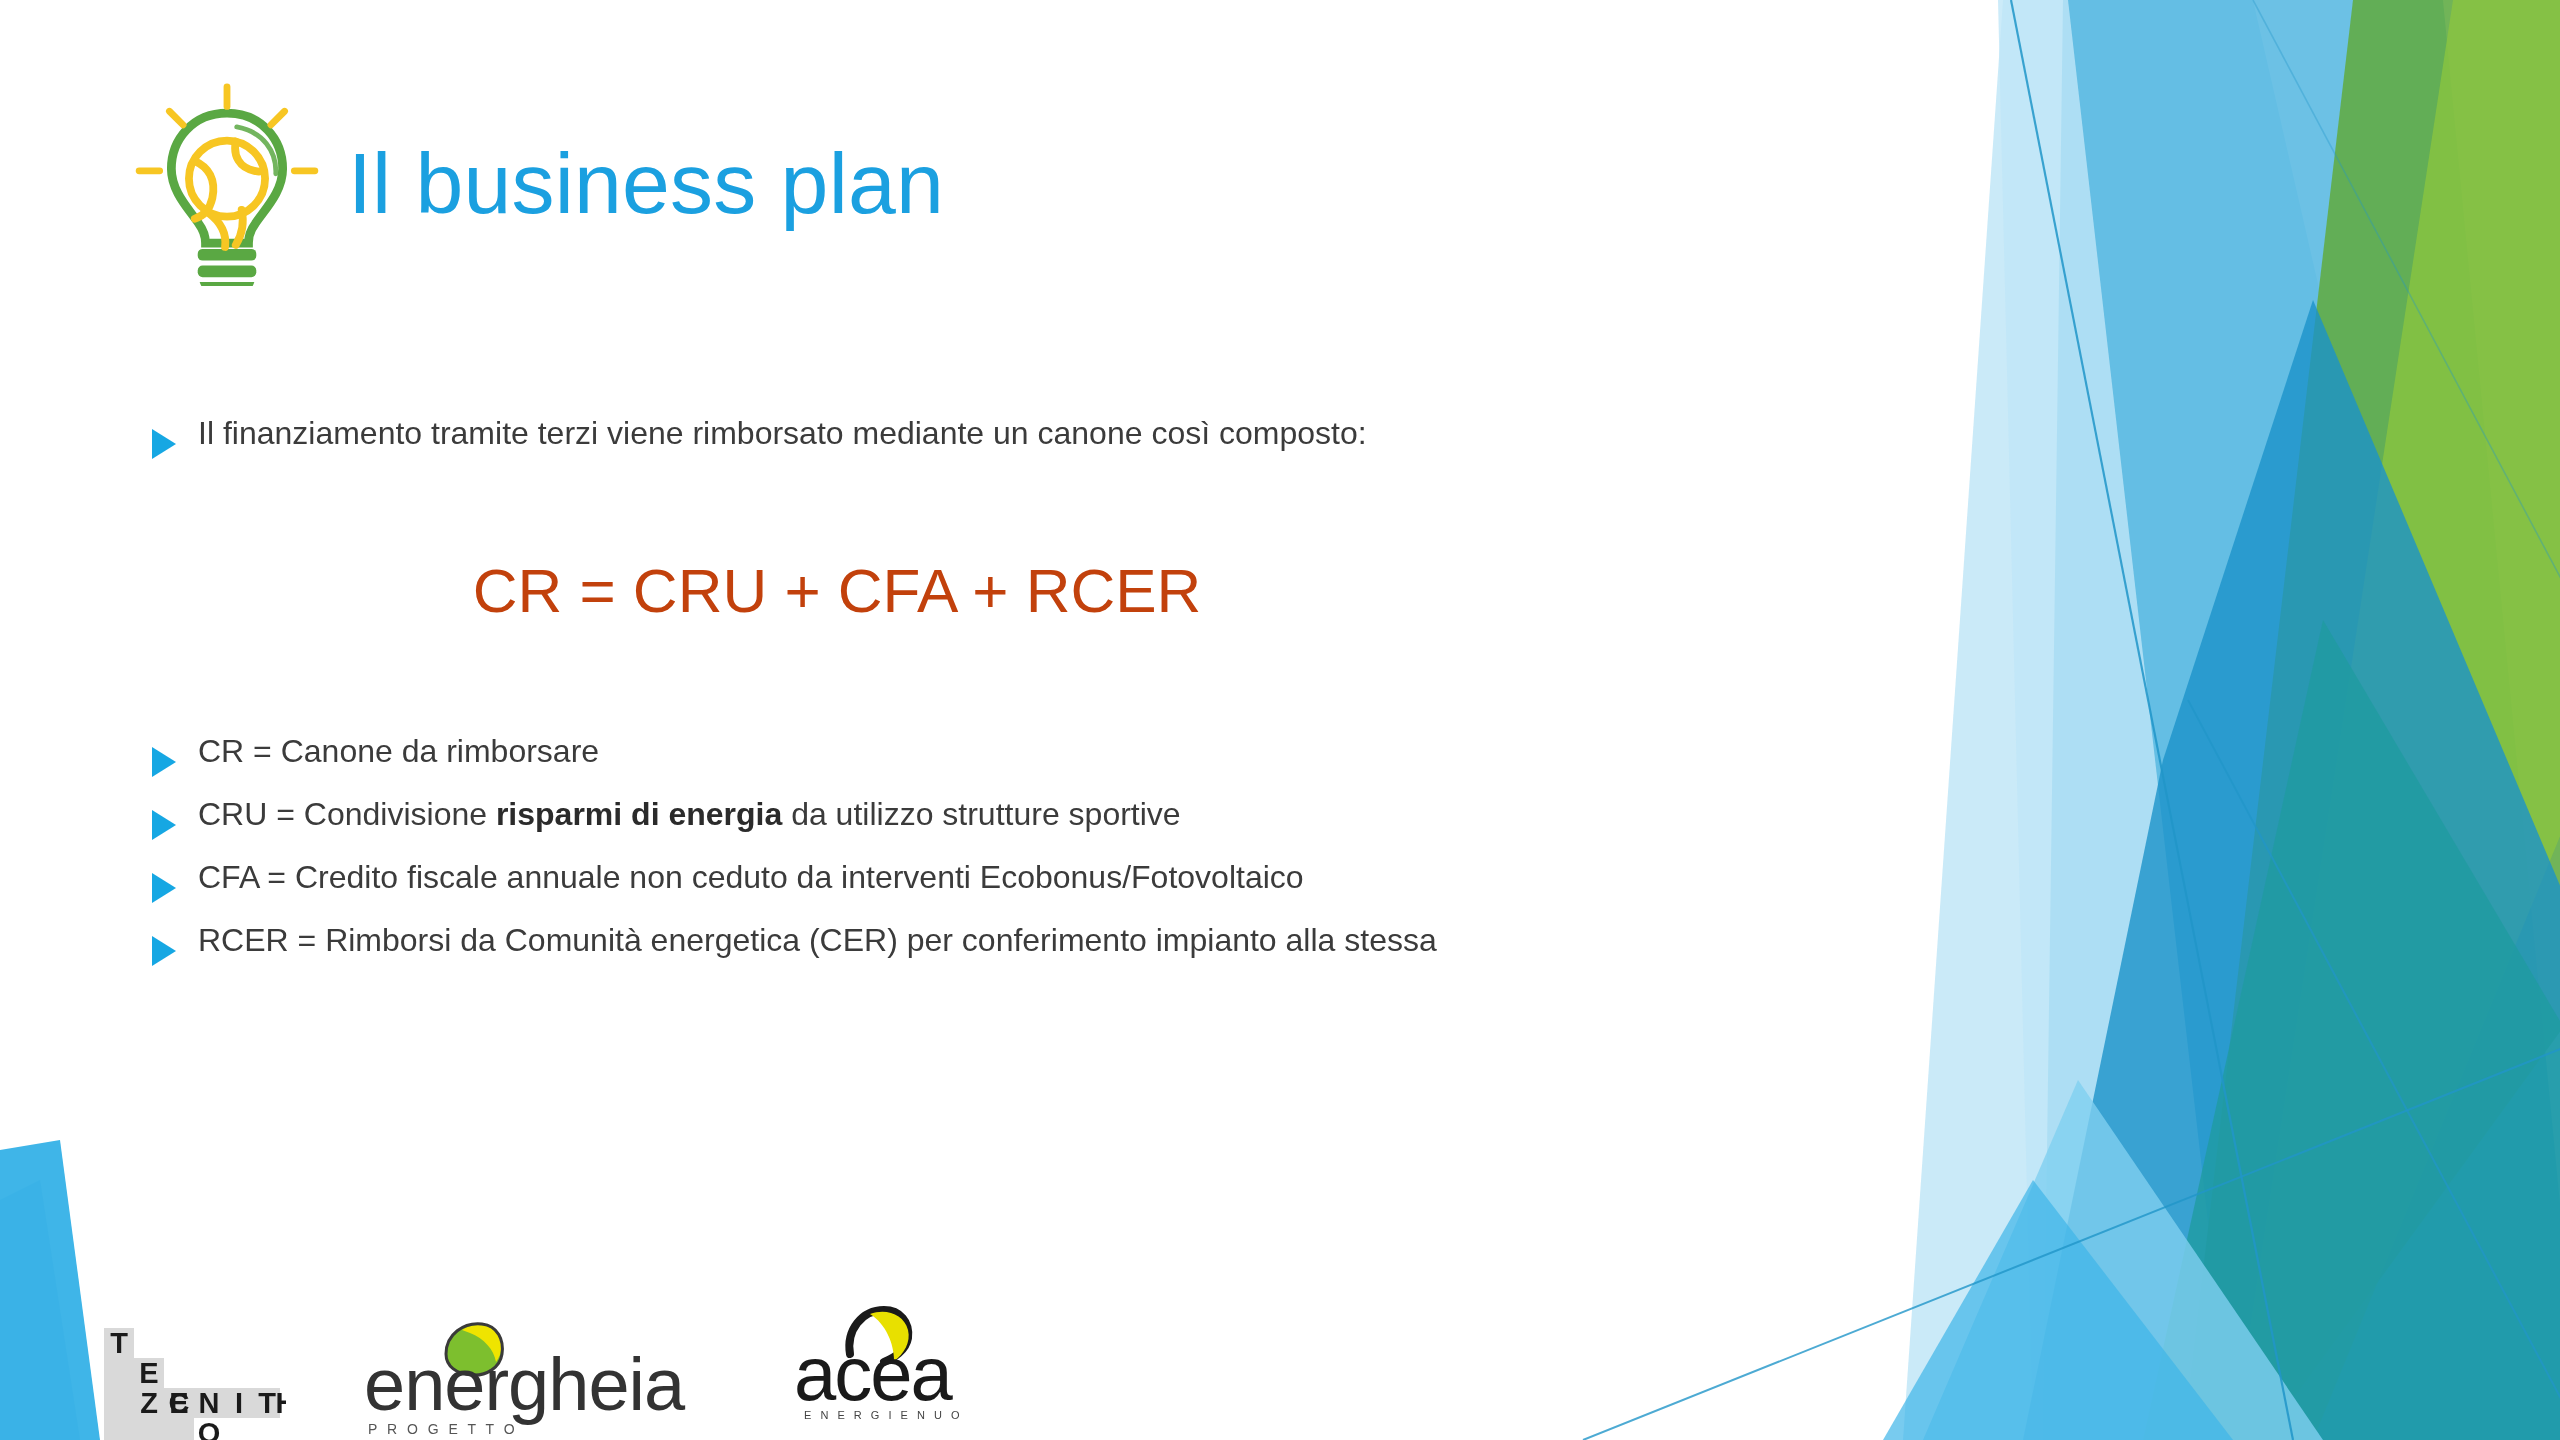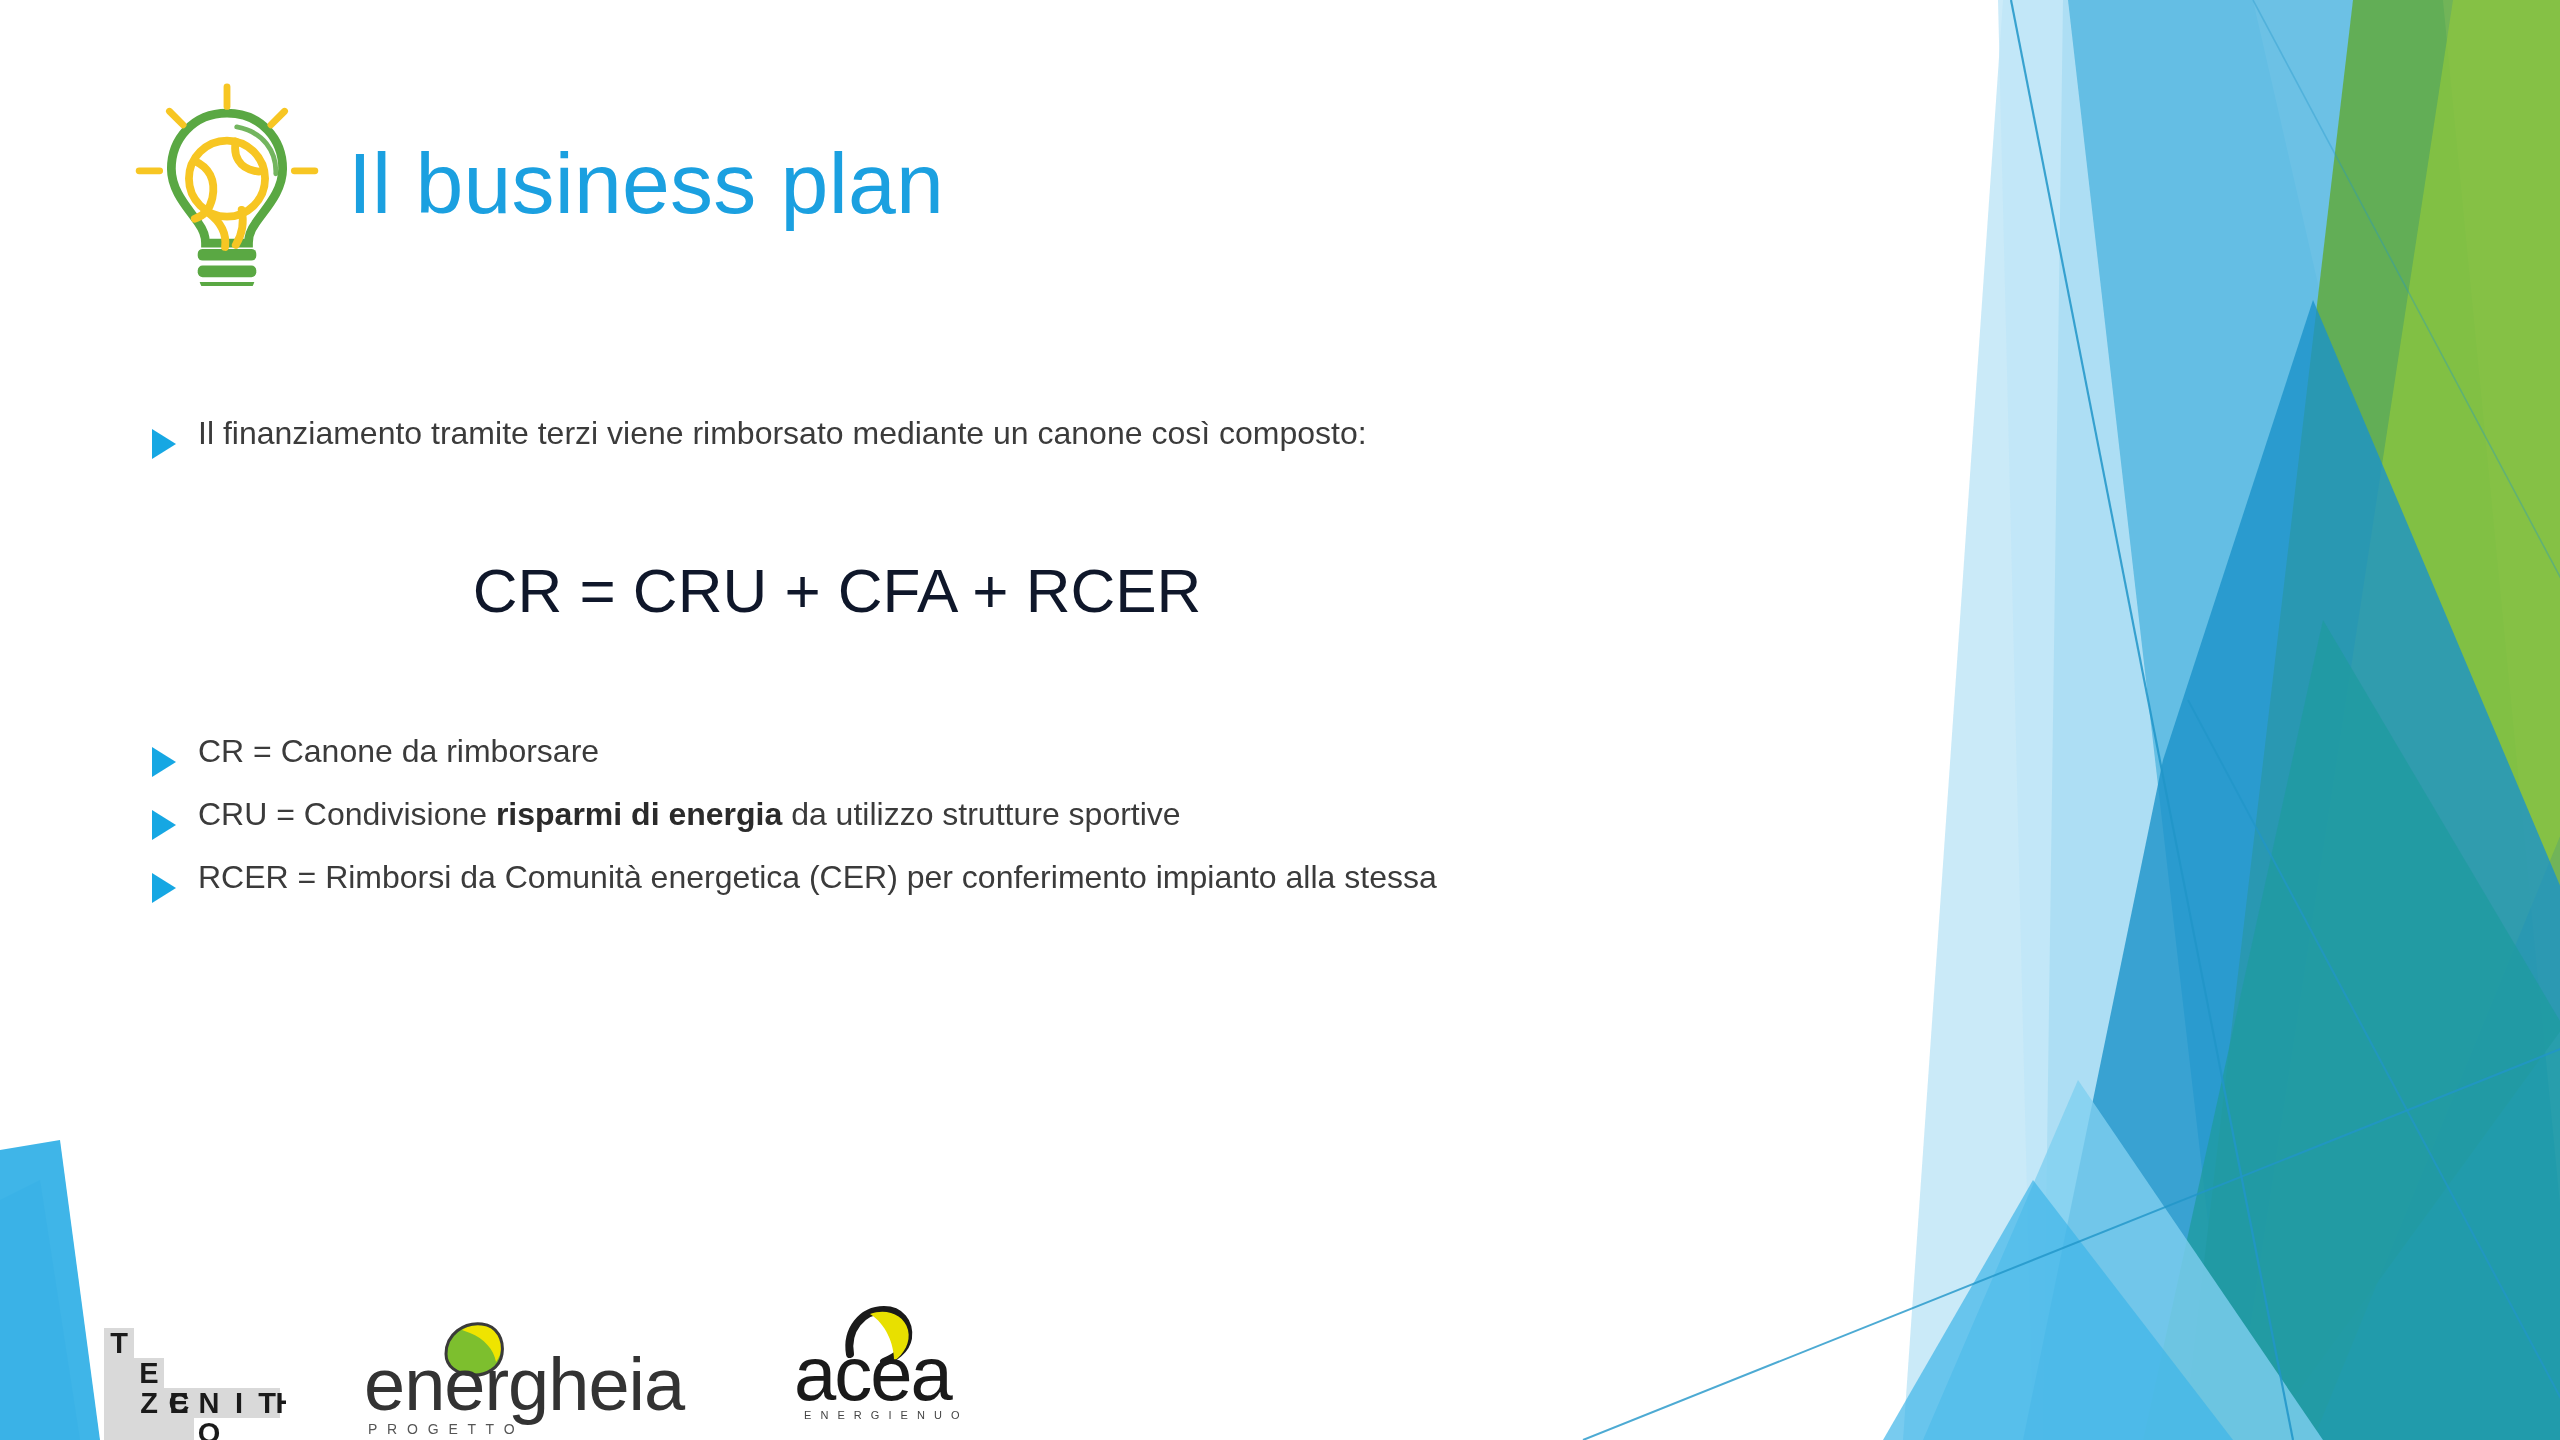--- a/index.html
+++ b/index.html
@@ -81,21 +81,21 @@
     text-justify:inter-word;
   }
   .bullet.justify-last .btext{
     text-align-last:left;
   }
   .btext b{font-weight:700;color:#2b2b2b;}
 
   .spacer-1{height:92px;}
   .formula{
     text-align:center;
-    color:#0f172a;
+    color:#c2410c;
     font-size:62px;
     line-height:1.1;
     margin:0 0 0 -40px;
     padding-right:380px;
     white-space:nowrap;
   }
   .spacer-2{height:108px;}
 
   .list .bullet{margin-bottom:19px;}
 
@@ -208,20 +208,26 @@
         <span class="btext"><span>CR = Canone da rimborsare</span><b></b><span></span></span>
       </div>
 
       <div class="bullet">
         <span class="marker">
             <i class="tri"></i>
           </span>
         <span class="btext"><span>CRU = Condivisione </span><b>risparmi di energia</b><span> da utilizzo strutture sportive</span></span>
       </div>
 
+      <div class="bullet">
+        <span class="marker">
+            <i class="tri"></i>
+          </span>
+        <span class="btext"><span>CFA = Credito fiscale annuale non ceduto da interventi Ecobonus/Fotovoltaico</span><b></b><span></span></span>
+      </div>
 
       <div class="bullet justify-last">
         <span class="marker">
             <i class="tri"></i>
           </span>
         <span class="btext"><span>RCER = Rimborsi da Comunità energetica (CER) per conferimento impianto alla stessa</span><b></b><span></span></span>
       </div>
 
     </div>
   </div>

